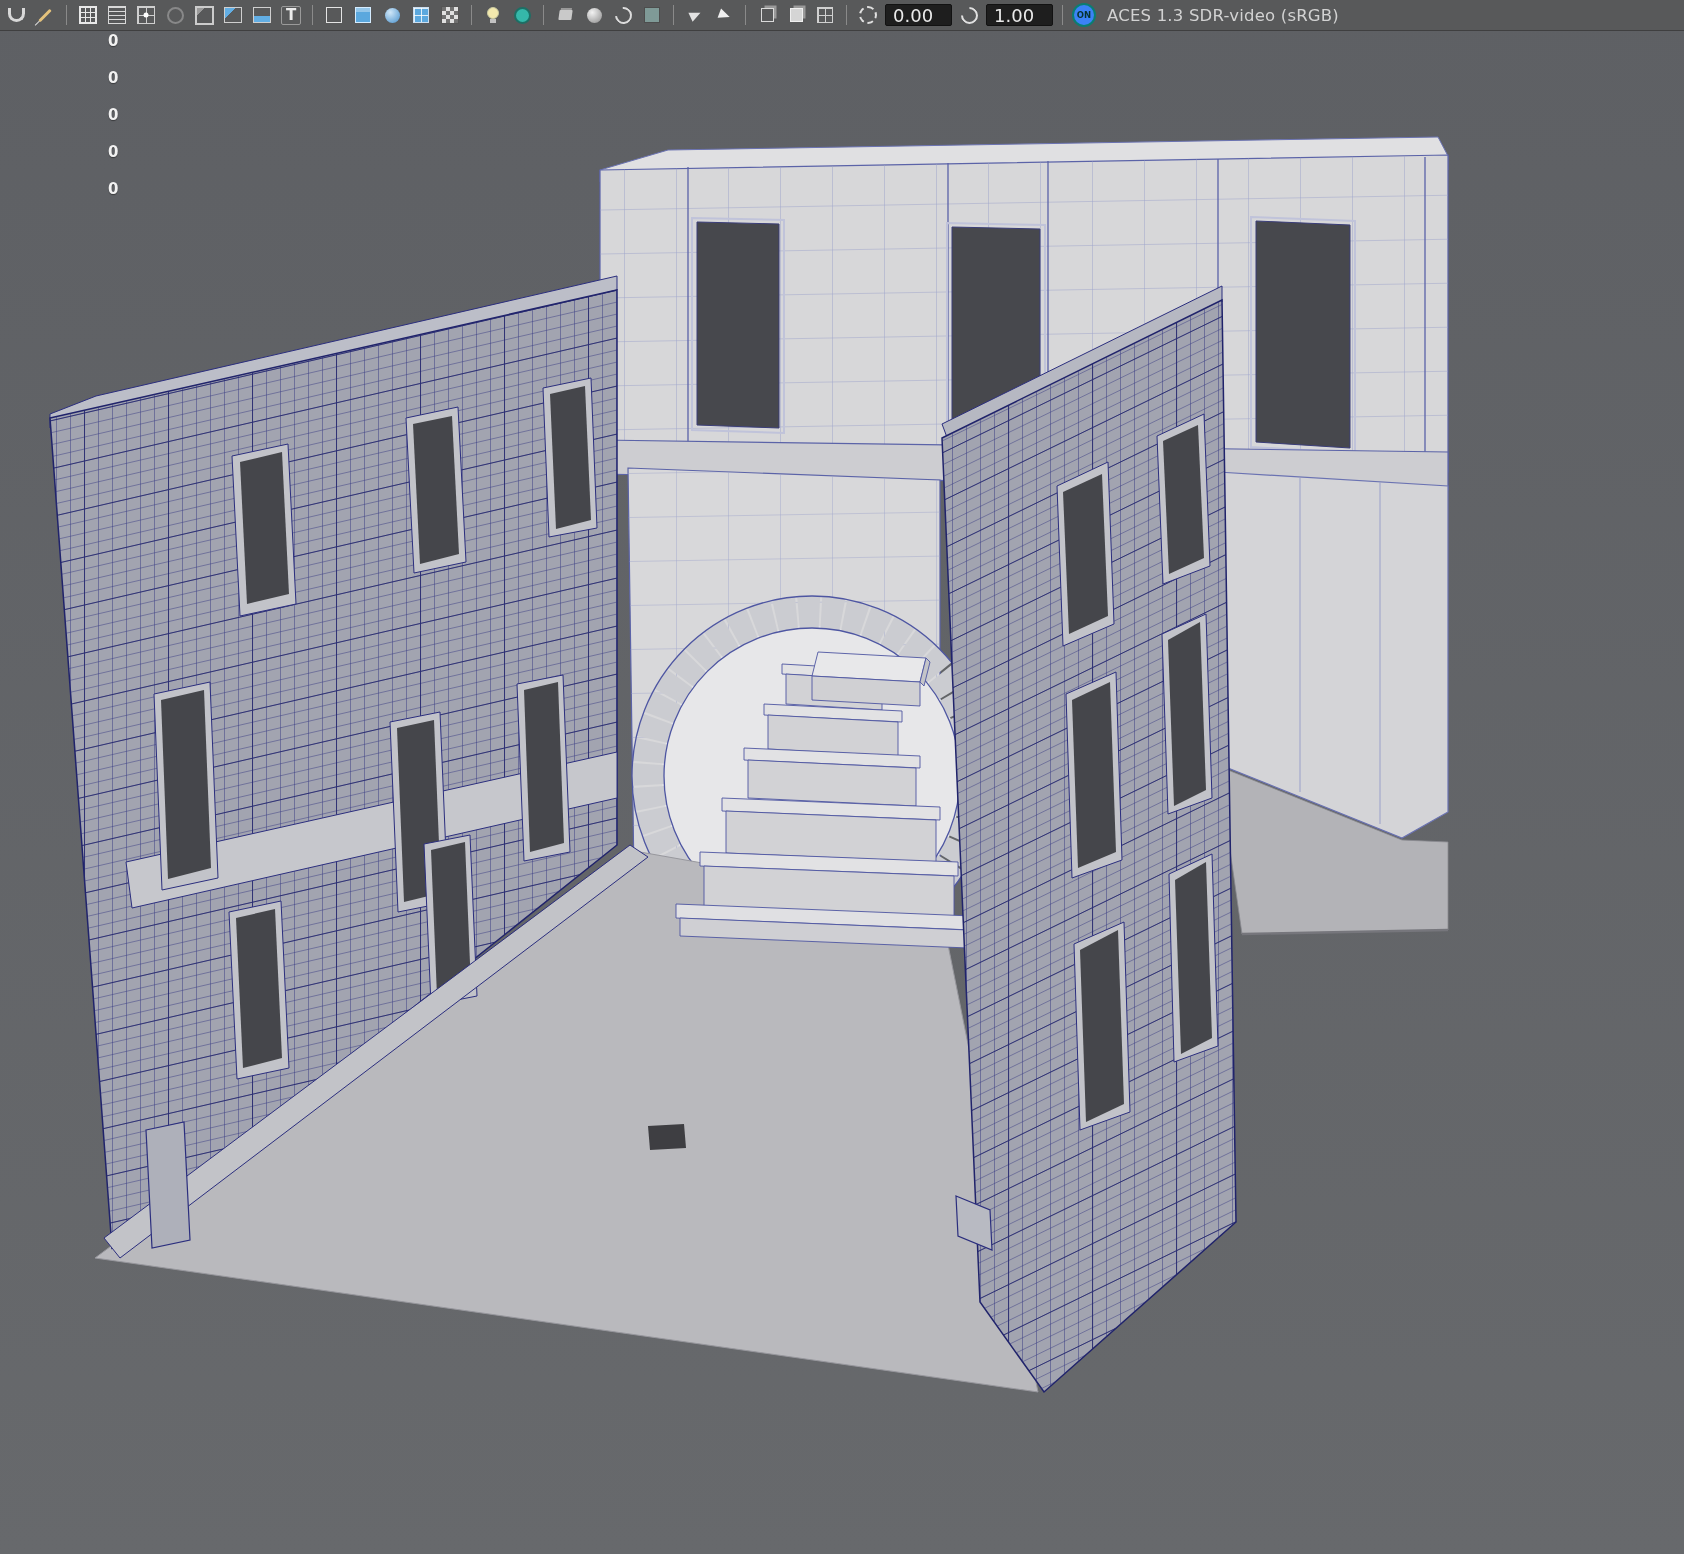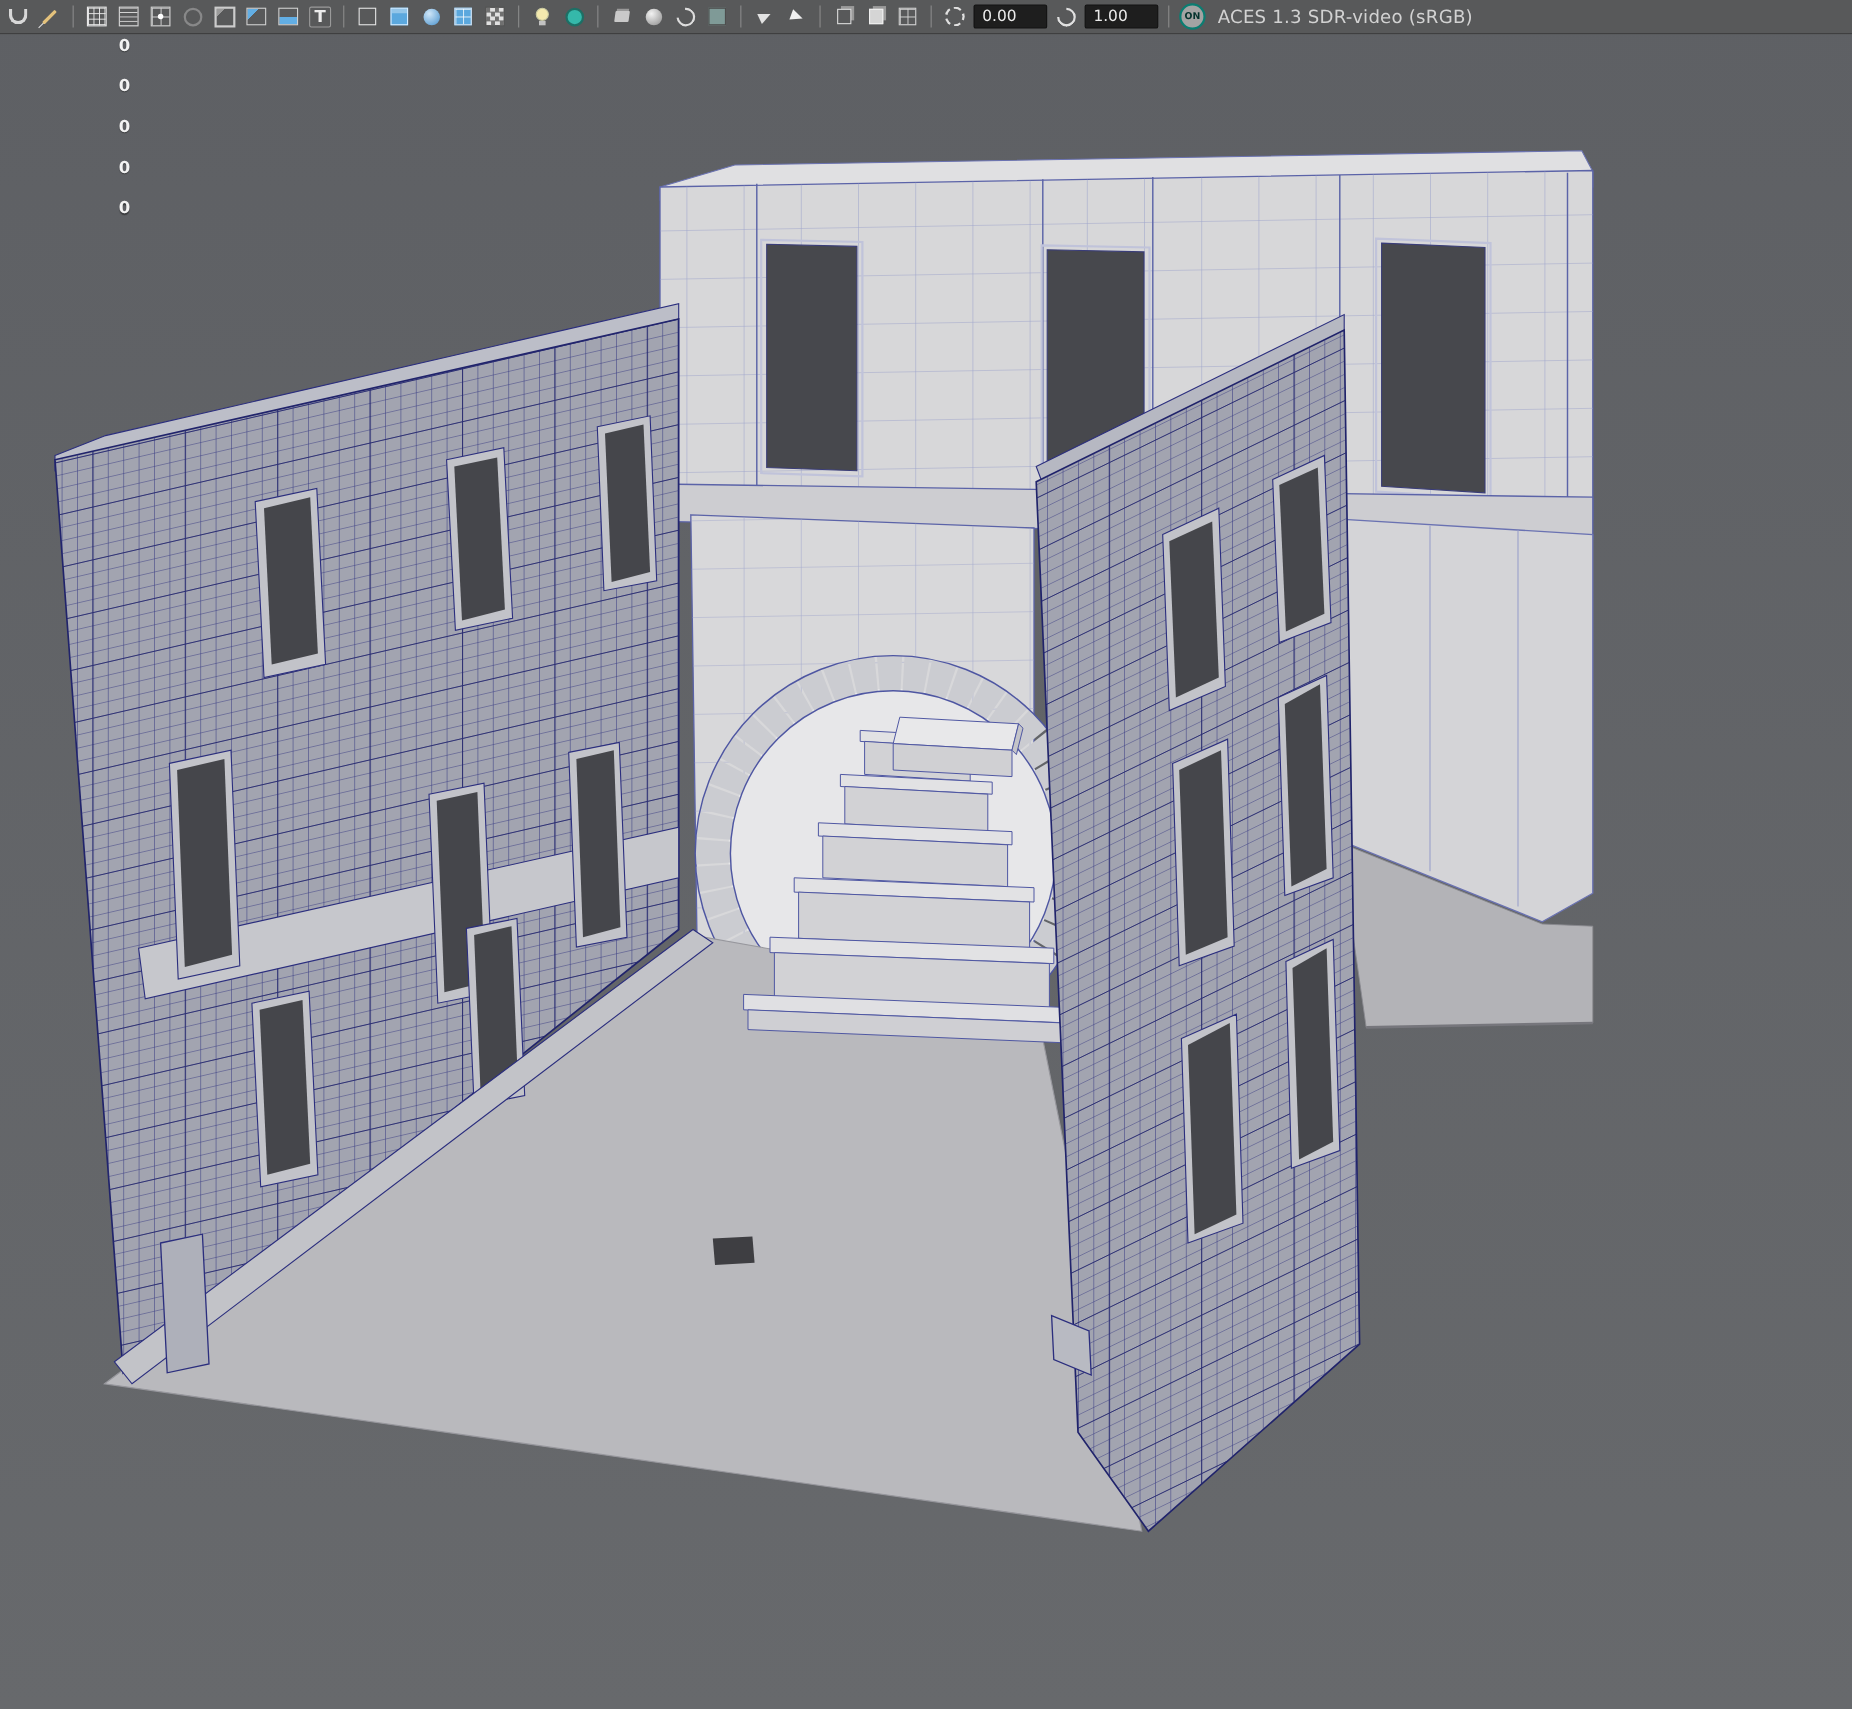--- a/index.html
+++ b/index.html
@@ -56,22 +56,22 @@
   .sh-cursor{width:0;height:0;border-left:11px solid #f0f0f0;border-top:5px solid transparent;border-bottom:5px solid transparent;transform:rotate(20deg);}
   .sh-copy{width:11px;height:12px;border:1.5px solid #dadada;box-shadow:3px -3px 0 -0.5px #9a9a9a;}
   .sh-paste{width:11px;height:12px;background:#d5d5d5;border:1.5px solid #efefef;box-shadow:3px -3px 0 -0.5px #9a9a9a;}
   .sh-gridsm{width:14px;height:14px;border:1px solid #d0d0d0;
     background-image:linear-gradient(#d0d0d0 1px,transparent 1px),linear-gradient(90deg,#d0d0d0 1px,transparent 1px);
     background-size:7px 7px;}
   .sh-cycle{width:14px;height:14px;border-radius:50%;border:2px dashed #e0e0e0;}
   .sh-undo2{width:13px;height:13px;border-radius:50%;border:2.5px solid #e0e0e0;border-top-color:transparent;transform:rotate(-45deg);}
 
   .tb-field{width:58px;height:20px;background:#1e1e1e;color:#eaeaea;border:1px solid #121212;border-radius:2px;
-            font-family:"DejaVu Sans",sans-serif;font-size:14px;padding:0 0 0 7px;flex:0 0 auto;}
-  .on-badge{width:24px;height:24px;border-radius:50%;background:#a3a3a3;border:2px solid #0b7d72;color:#06332e;
+            font-family:"DejaVu Sans",sans-serif;font-size:18px;padding:0 0 0 7px;flex:0 0 auto;}
+  .on-badge{width:24px;height:24px;border-radius:50%;background:#3b82f6;border:2px solid #0b7d72;color:#06332e;
             font-size:8.5px;font-weight:bold;display:flex;align-items:center;justify-content:center;flex:0 0 auto;box-sizing:border-box;}
   .cm-label{color:#d2d2d2;font-size:16.5px;white-space:nowrap;margin-left:6px;letter-spacing:.2px;}
 </style>
 </head>
 <body>
 
 <div class="app">
 
   <div class="viewport">
     <svg viewBox="0 0 1684 1554" width="1684" height="1554">

